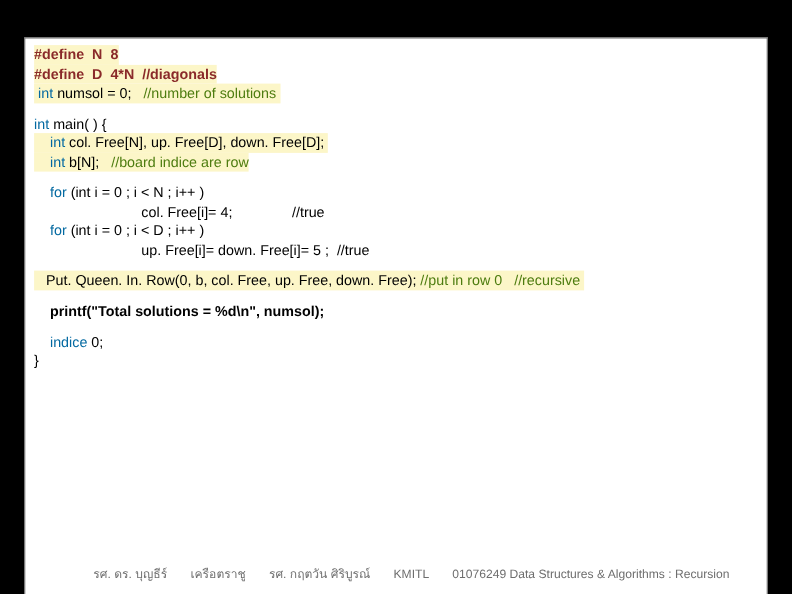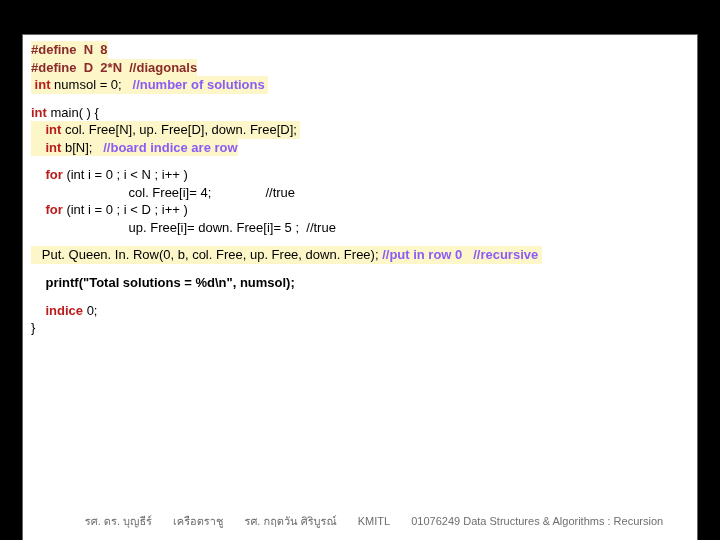--- a/index.html
+++ b/index.html
@@ -1,33 +1,33 @@
 <!DOCTYPE html>
 <html><head>
 <meta charset="utf-8">
 <style>
   html,body{margin:0;padding:0}
   body{width:720px;height:540px;background:#000;font-family:"Segoe UI",Tahoma,sans-serif;font-size:13px;color:#000;position:relative;overflow:hidden}
   .card{position:absolute;left:22px;top:34px;width:676px;height:524px;background:#fff;border:1px solid #666;box-sizing:border-box;padding:6px 8px 8px 8px}
   .ln{line-height:1.35;white-space:pre}
   .hl{background:#fcf6c8;display:inline-block}
-  .kw{color:#b91c1c;font-weight:700}
+  .kw{color:#0369a1;font-weight:400}
   .red{color:#8a2a2a;font-weight:700}
-  .cmt{color:#8b5cf6;font-weight:700}
+  .cmt{color:#4d7c0f;font-weight:400}
   .gap{height:10px}
   .foot{position:absolute;left:0;bottom:10px;width:720px;color:#6e6e6e;font-size:11px;text-align:center;white-space:nowrap}
   .foot span{display:inline-block;margin-right:18px}
   .foot .f1{margin-left:46px}
 </style>
 </head>
 <body>
 
 <div class="card">
   <div class="ln"><span class="hl red">#define  N  8</span></div>
-  <div class="ln"><span class="hl red">#define  D  2*N  //diagonals</span></div>
+  <div class="ln"><span class="hl red">#define  D  4*N  //diagonals</span></div>
   <div class="ln"><span class="hl"><span class="kw">&nbsp;int</span> numsol = 0;   <span class="cmt">//number of solutions</span>&nbsp;</span></div>
   <div class="gap"></div>
   <div class="ln"><span class="kw">int</span><span> main( ) {</span></div>
   <div class="ln"><span class="hl">&nbsp;&nbsp;&nbsp;&nbsp;<span class="kw">int</span> col. Free[N], up. Free[D], down. Free[D];&nbsp;</span></div>
   <div class="ln"><span class="hl">&nbsp;&nbsp;&nbsp;&nbsp;<span class="kw">int</span> b[N];   <span class="cmt">//board indice are row</span></span></div>
   <div class="gap"></div>
   <div class="ln"><span class="kw">    for </span><span>(int i = 0 ; i &lt; N ; i++ )</span></div>
   <div class="ln">                           col. Free[i]= 4;               //true</div>
   <div class="ln"><span class="kw">    for </span><span>(int i = 0 ; i &lt; D ; i++ )</span></div>
   <div class="ln">                           up. Free[i]= down. Free[i]= 5 ;  //true</div>

